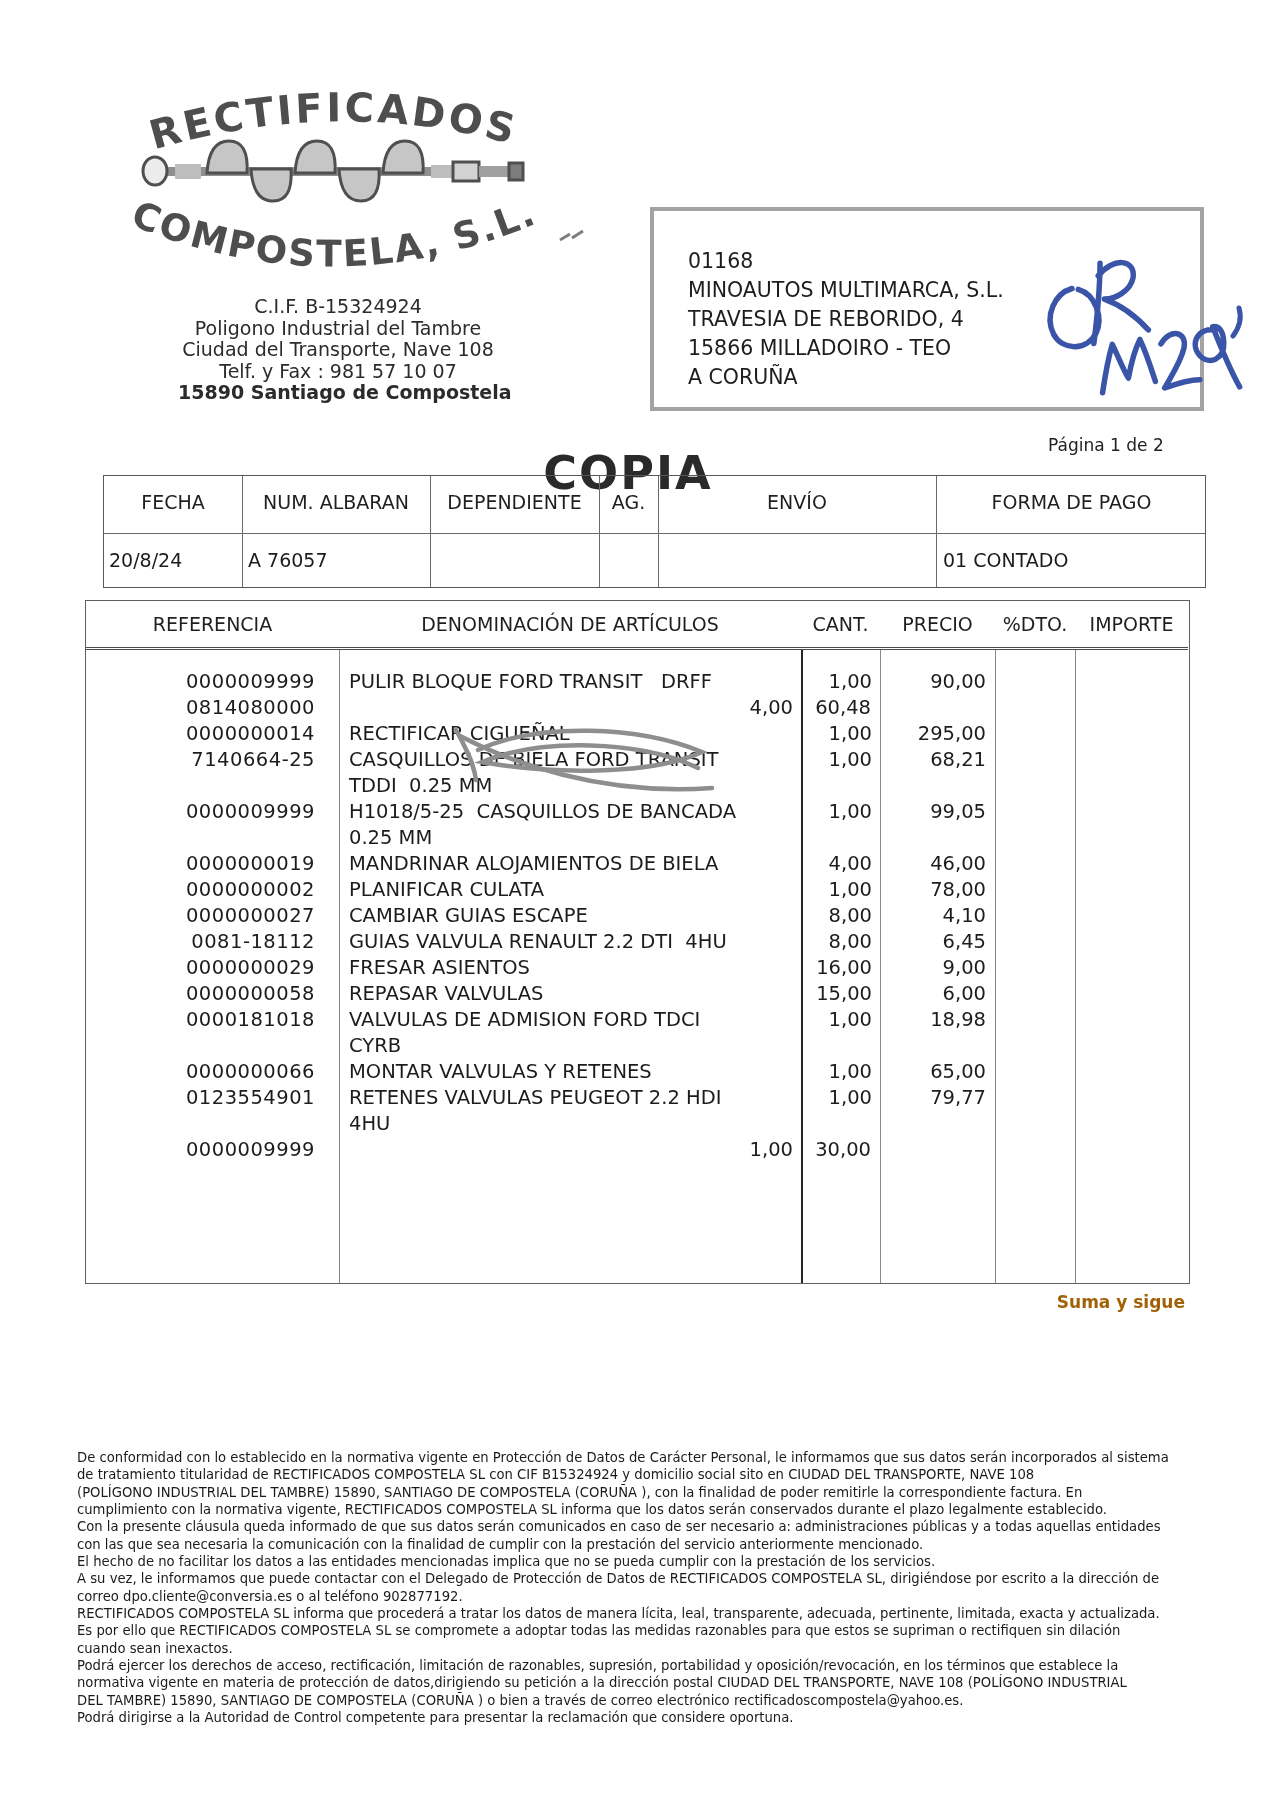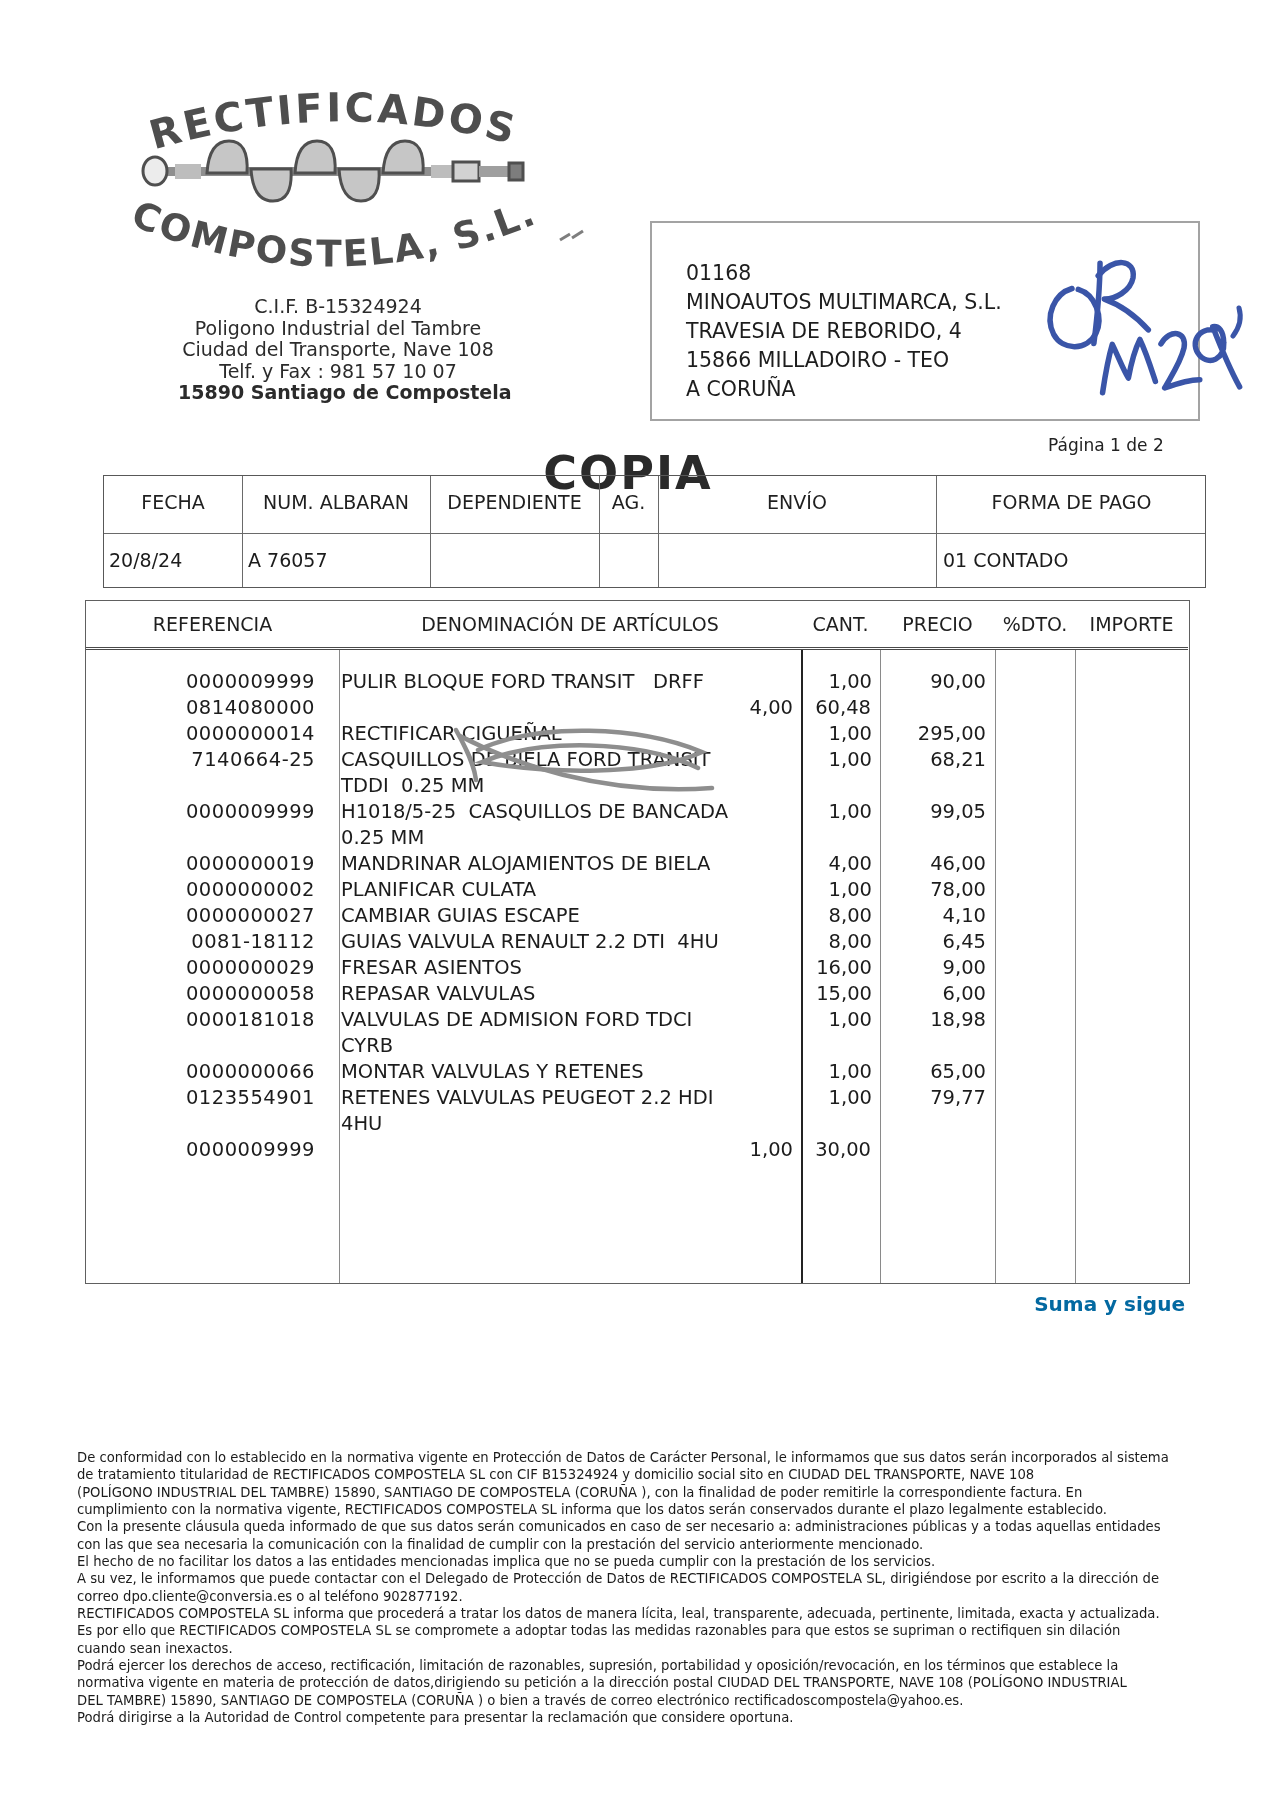--- a/index.html
+++ b/index.html
@@ -6,22 +6,22 @@
   .page{position:relative;width:1280px;height:1810px;background:#ffffff;
         font-family:"DejaVu Sans",sans-serif;color:#222;overflow:hidden;}
 
   
   .logo-svg{position:absolute;left:92px;top:86px;}
   .company-info{position:absolute;left:178px;top:296px;width:320px;text-align:center;
                 font-size:19px;line-height:21.5px;color:#2b2b2b;white-space:nowrap;}
   .company-info .bold{font-weight:bold;}
 
   
-  .customer-box{position:absolute;left:650px;top:221px;width:546px;height:196px;
-                border:2px solid #a3a3a3;}
+  .customer-box{position:absolute;left:650px;top:207px;width:546px;height:196px;
+                border:4px solid #a3a3a3;}
   .customer-text{position:absolute;left:34px;top:36px;font-size:20.5px;line-height:29px;
                  white-space:nowrap;color:#1d1d1d;}
   .handwriting{position:absolute;left:1036px;top:244px;}
   .smudge{position:absolute;left:556px;top:226px;}
 
   
   .copia{position:absolute;left:468px;top:430px;width:320px;text-align:center;
          font-size:46px;font-weight:600;letter-spacing:2px;color:#2a2a2a;margin-top:16px;}
   .pagina{position:absolute;left:1048px;top:435px;font-size:17px;color:#222;white-space:nowrap;}
 
@@ -38,29 +38,29 @@
                border:1.3px solid #606060;box-sizing:border-box;}
   .items-header{position:absolute;top:0;left:0;width:1102px;height:46px;
                 border-bottom:3px double #4a4a4a;display:grid;
                 grid-template-columns:253px 462px 79px 115px 80px 113px;
                 align-items:center;font-size:19px;color:#1f1f1f;}
   .items-header div{text-align:center;white-space:nowrap;}
   .items-body{position:absolute;top:49px;left:0;width:1102px;padding-top:19px;}
   .item-row{display:grid;grid-template-columns:253px 462px 79px 115px 80px 113px;
             font-size:19.5px;line-height:26px;color:#1c1c1c;}
   .cell-ref{text-align:right;padding-right:24px;white-space:pre;letter-spacing:.5px;}
-  .cell-desc{padding-left:2px;white-space:pre;}
+  .cell-desc{padding-left:10px;white-space:pre;}
   .cell-cant,.cell-precio{text-align:right;white-space:pre;}
   .cell-cant{padding-right:8px;}
   .cell-precio{padding-right:9px;}
   .items-table .vl{position:absolute;top:49px;bottom:0;border-left:1px solid #8a8a8a;}
   .items-table .vl-thick{position:absolute;top:49px;bottom:0;border-left:2.5px solid #232323;}
   .scribble{position:absolute;left:448px;top:710px;}
 
-  .suma{position:absolute;right:95px;top:1292px;font-size:20px;font-weight:bold;color:#0369a1;}
+  .suma{position:absolute;right:95px;top:1292px;font-size:17px;font-weight:bold;color:#a16207;}
 
   
   .footer{position:absolute;left:77px;top:1449px;font-size:13.2px;line-height:17.35px;
           color:#1b1b1b;white-space:nowrap;}
 </style>
 </head>
 <body>
 
 <div class="page">
 

